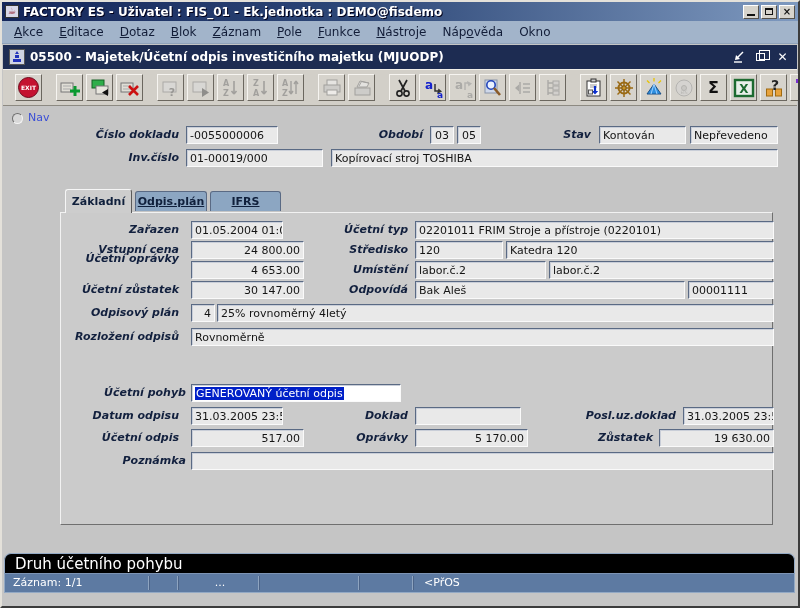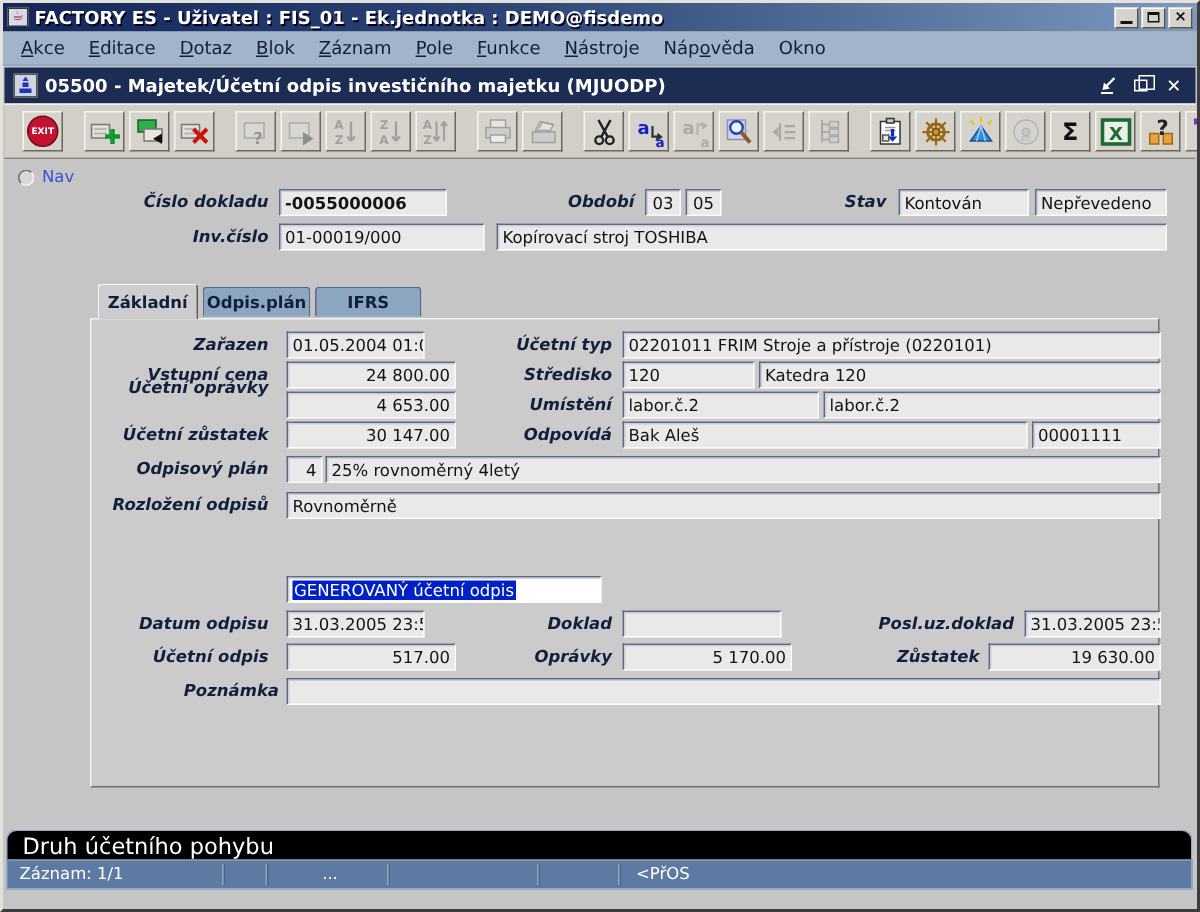--- a/index.html
+++ b/index.html
@@ -62,21 +62,21 @@
   .fld.num{justify-content:flex-end;}
   .fld.ctr{justify-content:center;padding:0 1px;}
   .fld.white{background:#fff;}
   .sel-text{background:#0020c8;color:#fff;padding:0 1px;}
   
   .tab{position:absolute;display:flex;align-items:center;justify-content:center;
     font-size:11px;font-weight:bold;color:#10203c;border:1px solid #5a6a84;border-bottom:none;
     border-radius:3px 3px 0 0;}
   .tab.active{top:82px;height:24px;z-index:3;background:#cdcdcd;
     border-color:#f6f6f6 #5a5a5a #cdcdcd #f6f6f6;}
-  .tab.inactive{top:84px;height:20px;z-index:1;background:#8ca6c2;}
+  .tab.inactive{top:84px;height:20px;z-index:1;background:#8ca6c2;text-decoration:underline;}
   .tab-panel{position:absolute;left:57px;top:105px;width:713px;height:313px;background:#cbcbcb;
     border:1px solid;border-color:#f2f2f2 #6f6f6f #6f6f6f #f2f2f2;z-index:2;}
   
   .msgbar{position:absolute;left:2px;right:3px;bottom:33px;height:20px;background:#000000;
     border:1px solid #93a9c4;border-bottom:none;border-radius:7px 7px 0 0;
     color:#fff;font-size:15px;display:flex;align-items:center;padding:0 10px;}
   .statbar{position:absolute;left:2px;right:3px;bottom:13px;height:20px;background:#5d7aa2;
     border:1px solid #93a9c4;border-top:1px solid #7d94b4;color:#fff;font-size:11px;}
   .sb-item{position:absolute;top:0;height:18px;line-height:18px;white-space:nowrap;}
   .sb-sep{position:absolute;top:2px;bottom:2px;width:1px;background:#8ea4c0;box-shadow:1px 0 0 #4c6488;}
@@ -322,21 +322,21 @@
         </svg>
       </div>
     </div>
 
   <div class="content">
 
     <span class="nav-radio"></span>
     <span class="nav-label">Nav</span>
 
     <span class="lbl" style="left:18px;top:19px;width:158px;">Číslo dokladu</span>
-    <span class="fld" style="left:183px;top:19px;width:112px;font-weight:bold;">-0055000006</span>
+    <span class="fld" style="left:183px;top:19px;width:92px;">-0055000006</span>
     <span class="lbl" style="left:340px;top:19px;width:80px;">Období</span>
     <span class="fld ctr" style="left:427px;top:19px;width:24px;">03</span>
     <span class="fld ctr" style="left:454px;top:19px;width:24px;">05</span>
     <span class="lbl" style="left:530px;top:19px;width:58px;">Stav</span>
     <span class="fld" style="left:596px;top:19px;width:87px;">Kontován</span>
     <span class="fld" style="left:687px;top:19px;width:88px;">Nepřevedeno</span>
 
     <span class="lbl" style="left:18px;top:42px;width:158px;">Inv.číslo</span>
     <span class="fld" style="left:183px;top:42px;width:137px;">01-00019/000</span>
     <span class="fld" style="left:328px;top:42px;width:447px;">Kopírovací stroj TOSHIBA</span>
@@ -370,20 +370,21 @@
     <span class="fld" style="left:412px;top:174px;width:270px;z-index:4;">Bak Aleš</span>
     <span class="fld" style="left:685px;top:174px;width:86px;z-index:4;">00001111</span>
 
     <span class="lbl" style="left:18px;top:197px;width:158px;z-index:4;">Odpisový plán</span>
     <span class="fld num" style="left:188px;top:197px;width:24px;z-index:4;">4</span>
     <span class="fld" style="left:214px;top:197px;width:557px;z-index:4;">25% rovnoměrný 4letý</span>
 
     <span class="lbl" style="left:18px;top:221px;width:158px;z-index:4;">Rozložení odpisů</span>
     <span class="fld" style="left:188px;top:221px;width:583px;z-index:4;">Rovnoměrně</span>
 
+    <span class="lbl" style="left:18px;top:277px;width:165px;z-index:4;">Účetní pohyb</span>
     <span class="fld white" style="left:188px;top:277px;width:210px;z-index:4;">
         <span class="sel-text">GENEROVANÝ účetní odpis</span>
       </span>
 
     <span class="lbl" style="left:18px;top:300px;width:158px;z-index:4;">Datum odpisu</span>
     <span class="fld" style="left:188px;top:300px;width:92px;z-index:4;">31.03.2005 23:59:</span>
     <span class="lbl" style="left:295px;top:300px;width:110px;z-index:4;">Doklad</span>
     <span class="fld" style="left:412px;top:300px;width:106px;z-index:4;"></span>
     <span class="lbl" style="left:560px;top:300px;width:113px;z-index:4;">Posl.uz.doklad</span>
     <span class="fld" style="left:680px;top:300px;width:91px;z-index:4;">31.03.2005 23:59:</span>

